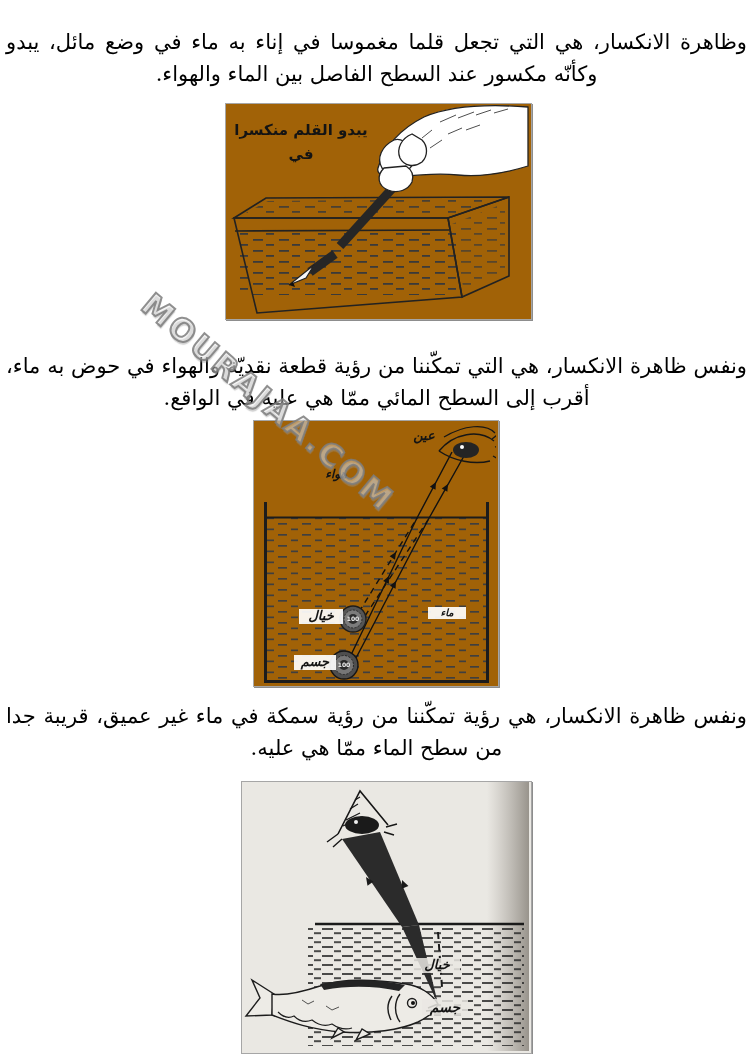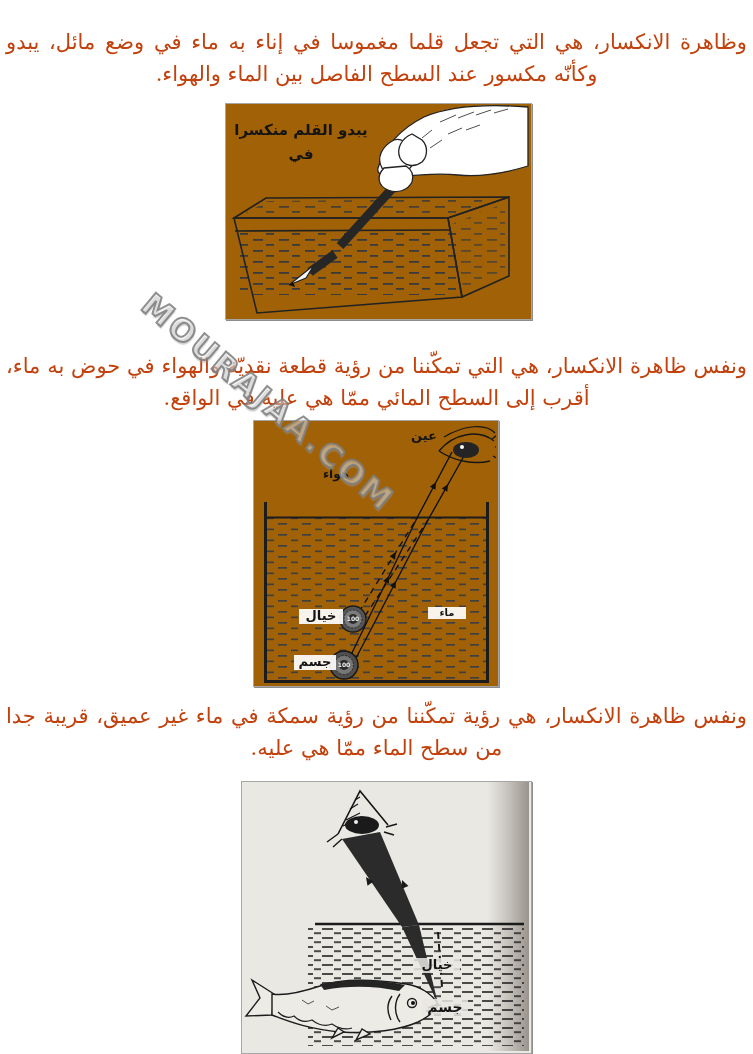--- a/index.html
+++ b/index.html
@@ -5,31 +5,31 @@
   html,body{margin:0;padding:0;}
   body{
     width:753px;height:1054px;background:#ffffff;position:relative;overflow:hidden;
     font-family:"DejaVu Serif","Liberation Serif",serif;color:#111;
   }
   .page{position:absolute;inset:0;}
   .para{
     position:absolute;left:6px;right:6px;margin:0;
     direction:rtl;unicode-bidi:embed;
     text-align:justify;text-align-last:center;
-    font-size:21px;line-height:32px;color:#c2410c;
+    font-size:21px;line-height:32px;color:#000000;
   }
   #p1{top:26px;} #p2{top:350px;} #p3{top:700px;}
   .fig{position:absolute;background:#a16207;border:1px solid #a6a6a6;box-shadow:1px 1px 0 #8d8d8d;}
   #fig1{left:225px;top:103px;width:305px;height:215px;}
   #fig2{left:253px;top:420px;width:244px;height:265px;}
   #fig3{left:241px;top:781px;width:289px;height:271px;background:#eae8e3;}
   .fig svg{position:absolute;left:0;top:0;}
   .lbl{
     position:absolute;direction:rtl;unicode-bidi:embed;font-weight:bold;color:#141414;
-    font-family:"DejaVu Sans","Liberation Sans",sans-serif;text-align:center;line-height:1.15;
+    font-family:"DejaVu Sans","Liberation Sans",sans-serif;text-align:center;line-height:1.15;font-style:italic;
   }
   .lbl.on-water{background:rgba(255,255,255,0.92);padding:0 2px;}
   .lbl.on-gray{background:rgba(234,232,227,0.85);padding:0 2px;}
   .cap{
     position:absolute;left:8px;top:14px;width:134px;
     direction:rtl;font-weight:bold;font-size:15px;line-height:24px;text-align:center;
     font-family:"DejaVu Sans","Liberation Sans",sans-serif;color:#141414;
   }
   .coinval{
     position:absolute;width:26px;text-align:center;direction:ltr;

